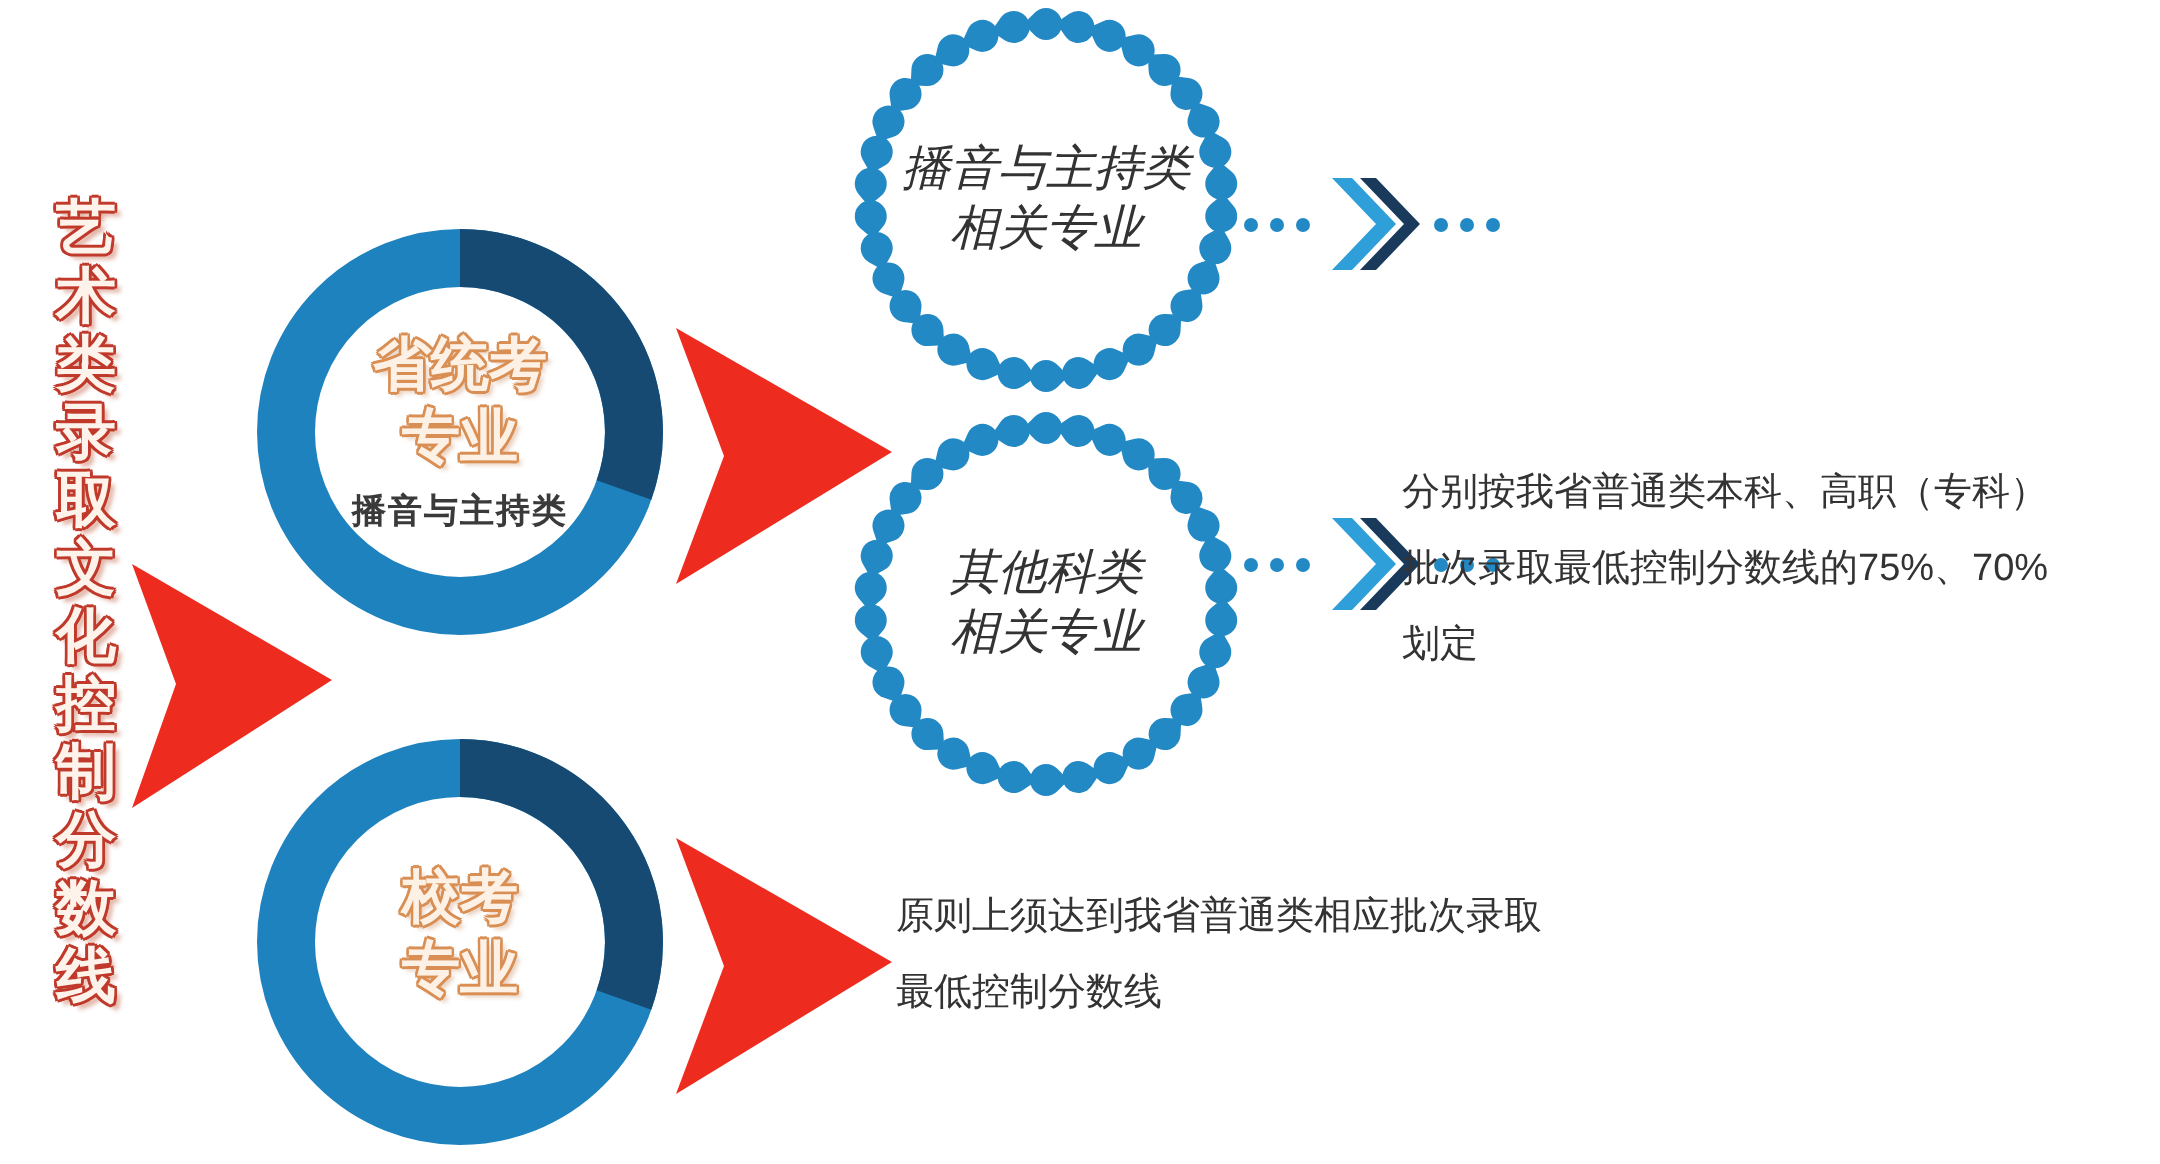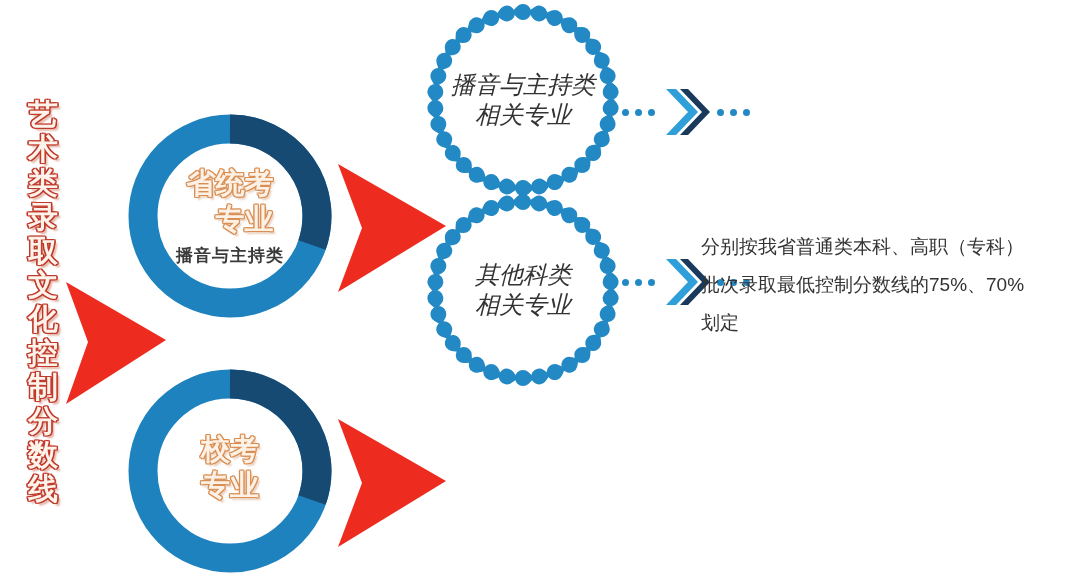--- a/index.html
+++ b/index.html
@@ -33,21 +33,21 @@
   
   .dart{position:absolute;}
   .dart svg{display:block;overflow:visible;}
 
   
   .donut{position:absolute;}
   .donut svg{display:block;position:absolute;left:0;top:0;}
   .donut .inner{
     position:absolute;left:0;top:0;width:100%;height:100%;
     display:flex;flex-direction:column;align-items:center;justify-content:center;
-    text-align:right;
+    text-align:center;
   }
   .donut-title{
     font-size:29px;font-weight:bold;line-height:36px;
     color:#fdf1e6;
     text-shadow:
       -1.3px 0 0 #d98f54, 1.3px 0 0 #d98f54, 0 -1.3px 0 #d98f54, 0 1.3px 0 #d98f54,
       -1.1px -1.1px 0 #d98f54, 1.1px -1.1px 0 #d98f54, -1.1px 1.1px 0 #d98f54, 1.1px 1.1px 0 #d98f54,
       2.5px 2.5px 2px rgba(200,140,100,0.40);
     white-space:pre-line;
   }
@@ -179,21 +179,21 @@
         <div class="petal" style="transform: translate(-70.23px, -53.03px) rotate(352.06deg);"></div>
         <div class="petal" style="transform: translate(-59.29px, -65.03px) rotate(362.65deg);"></div>
         <div class="petal" style="transform: translate(-46.33px, -74.82px) rotate(373.24deg);"></div>
         <div class="petal" style="transform: translate(-31.79px, -82.06px) rotate(383.82deg);"></div>
         <div class="petal" style="transform: translate(-16.17px, -86.5px) rotate(394.41deg);"></div>
       </div>
     <div class="label">播音与主持类
 相关专业</div>
   </div>
 
-  <div class="petalring" style="left:425px;top:192px;width:196px;height:196px;">
+  <div class="petalring" style="left:425px;top:204px;width:196px;height:196px;">
     <div class="petals">
         <div class="petal" style="transform: translate(0px, -88px) rotate(45deg);"></div>
         <div class="petal" style="transform: translate(16.17px, -86.5px) rotate(55.59deg);"></div>
         <div class="petal" style="transform: translate(31.79px, -82.06px) rotate(66.18deg);"></div>
         <div class="petal" style="transform: translate(46.33px, -74.82px) rotate(76.76deg);"></div>
         <div class="petal" style="transform: translate(59.29px, -65.03px) rotate(87.35deg);"></div>
         <div class="petal" style="transform: translate(70.23px, -53.03px) rotate(97.94deg);"></div>
         <div class="petal" style="transform: translate(78.77px, -39.22px) rotate(108.53deg);"></div>
         <div class="petal" style="transform: translate(84.64px, -24.08px) rotate(119.12deg);"></div>
         <div class="petal" style="transform: translate(87.62px, -8.12px) rotate(129.71deg);"></div>
@@ -263,14 +263,16 @@
         <i></i>
         <i></i>
       </span>
   </div>
 
 
   <div class="desc" style="left:701px;top:228px;width:350px;">分别按我省普通类本科、高职（专科）
 批次录取最低控制分数线的75%、70%
 划定</div>
 
+  <div class="desc" style="left:448px;top:440px;width:420px;">原则上须达到我省普通类相应批次录取
+最低控制分数线</div>
 
 </div>
 
 </body></html>

